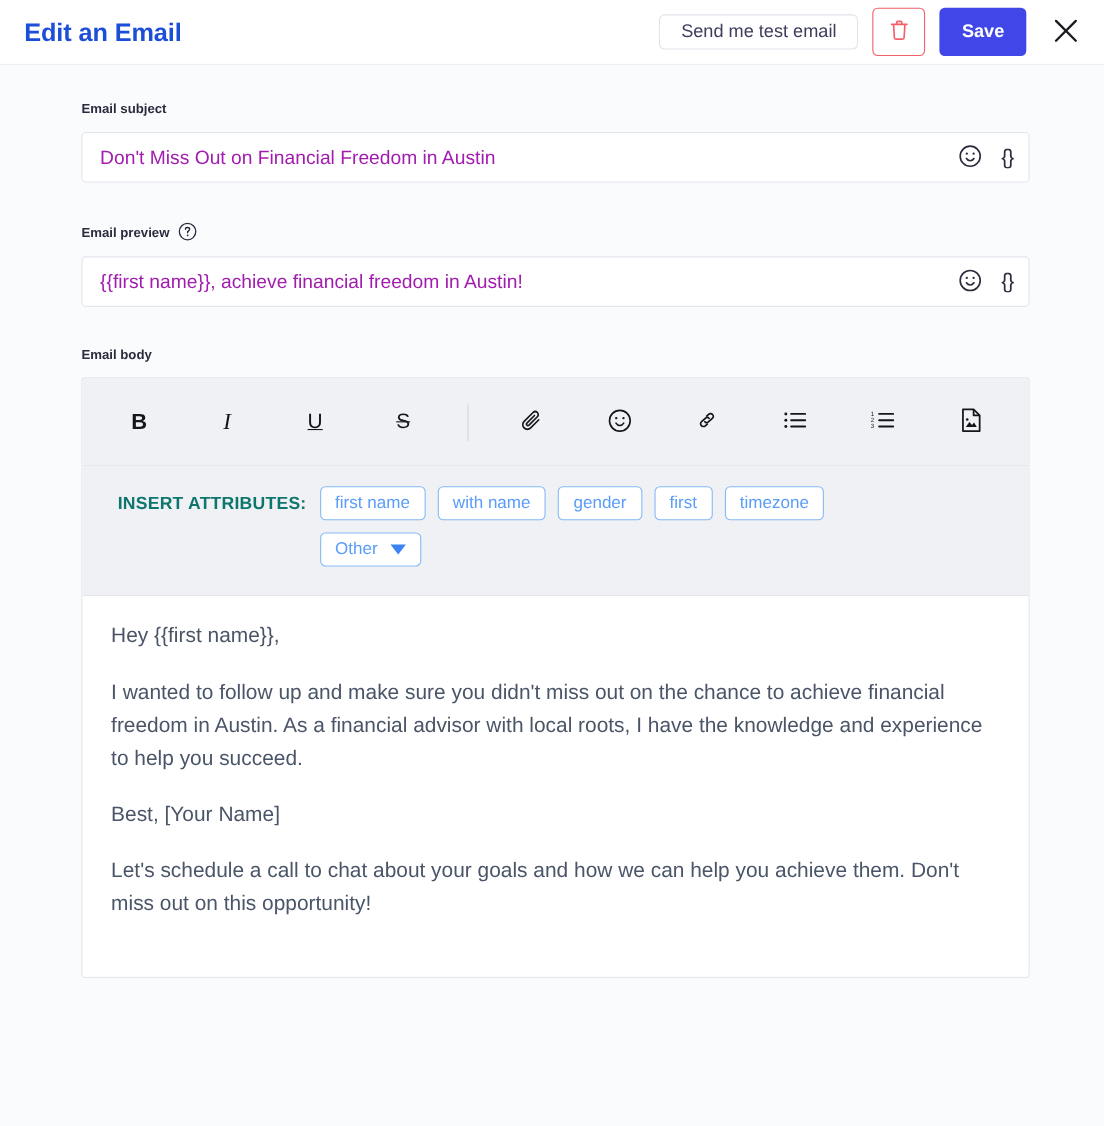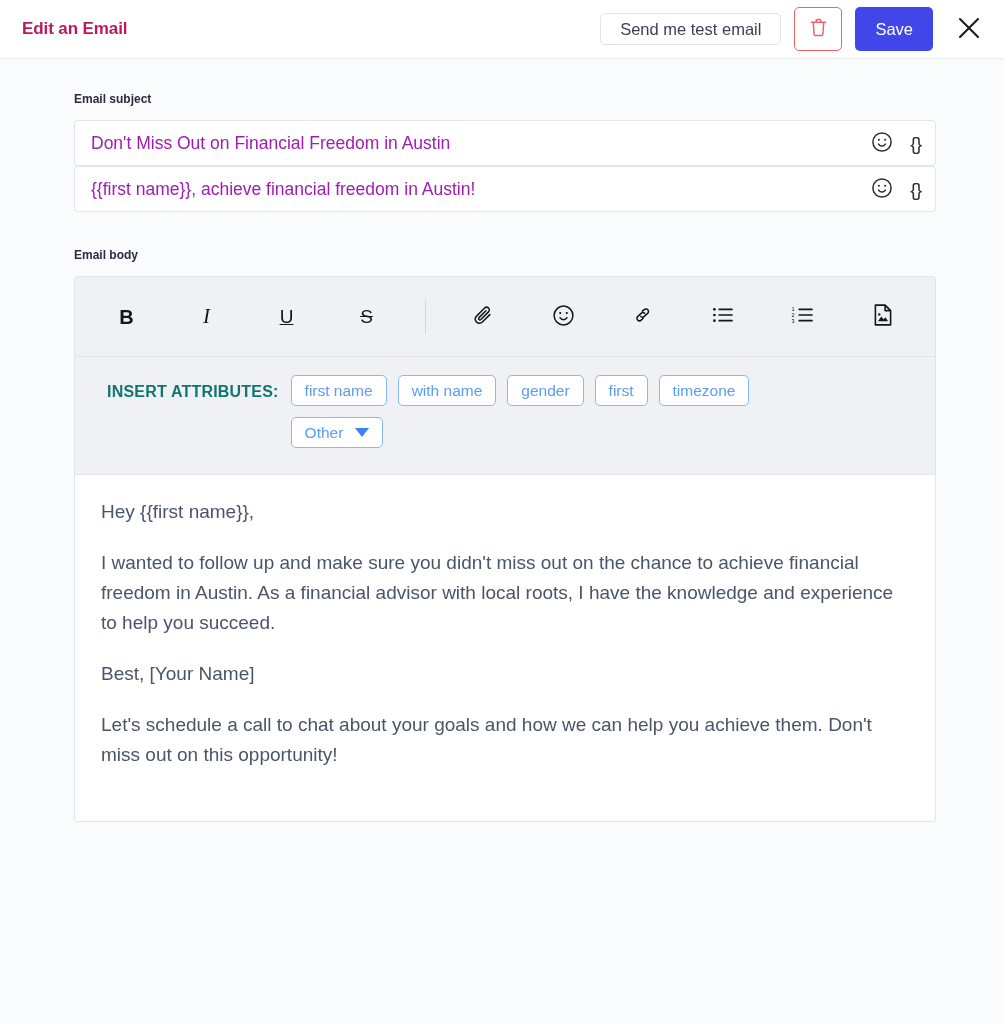--- a/index.html
+++ b/index.html
@@ -16,23 +16,23 @@
   .header {
     height: 59px;
     background: #FFFFFF;
     border-bottom: 1px solid #ECEDF3;
     display: flex;
     align-items: center;
     padding: 0 16px 0 22px;
     position: relative;
   }
   .page-title {
-    font-size: 17px;
+    font-size: 23px;
     font-weight: bold;
-    color: #be185d;
+    color: #1d4ed8;
     letter-spacing: -0.1px;
   }
   .header-actions {
     margin-left: auto;
     display: flex;
     align-items: center;
     gap: 13px;
   }
   .btn-test {
     height: 32px;
@@ -57,21 +57,21 @@
     justify-content: center;
     cursor: pointer;
   }
   .btn-save {
     height: 44px;
     padding: 0 20px;
     background: #4046E8;
     border: none;
     border-radius: 5px;
     font-size: 16.5px;
-    font-weight: normal;
+    font-weight: bold;
     color: #FFFFFF;
     font-family: "Liberation Sans", sans-serif;
     cursor: pointer;
   }
   .btn-close {
     width: 38px;
     height: 38px;
     background: transparent;
     border: none;
     display: flex;
@@ -288,20 +288,30 @@
             <path d="M7.6 13.1C8.5 14.5 9.6 15.1 11 15.1C12.4 15.1 13.5 14.5 14.4 13.1" stroke="#2B2B3D" stroke-width="1.5" stroke-linecap="round"></path>
           </svg>
         </span>
       </button>
       <button class="icon-btn">
         <span class="braces">{}</span>
       </button>
     </div>
   </div>
 
+  <div class="field-label section-gap">
+    <span>Email preview</span>
+    <span style="display:flex;">
+      <svg width="17" height="17" viewBox="0 0 17 17" fill="none" xmlns="http://www.w3.org/2000/svg">
+        <circle cx="8.5" cy="8.5" r="7.5" stroke="#2B2B3D" stroke-width="1.2"></circle>
+        <path d="M6.6 6.4C6.6 5.4 7.4 4.8 8.5 4.8C9.6 4.8 10.4 5.5 10.4 6.4C10.4 7.5 9.2 7.8 8.6 8.6V9.7" stroke="#2B2B3D" stroke-width="1.2" stroke-linecap="round"></path>
+        <circle cx="8.55" cy="12" r="0.8" fill="#2B2B3D"></circle>
+      </svg>
+    </span>
+  </div>
   <div class="input-wrap">
     <div class="input-value">{{first name}}, achieve financial freedom in Austin!</div>
     <div class="input-icons">
       <button class="icon-btn">
         <span>
           <svg width="22" height="22" viewBox="0 0 22 22" fill="none" xmlns="http://www.w3.org/2000/svg">
             <circle cx="11" cy="11" r="9.1" stroke="#2B2B3D" stroke-width="1.5"></circle>
             <circle cx="7.9" cy="8.7" r="1.05" fill="#2B2B3D"></circle>
             <circle cx="14.1" cy="8.7" r="1.05" fill="#2B2B3D"></circle>
             <path d="M7.6 13.1C8.5 14.5 9.6 15.1 11 15.1C12.4 15.1 13.5 14.5 14.4 13.1" stroke="#2B2B3D" stroke-width="1.5" stroke-linecap="round"></path>

